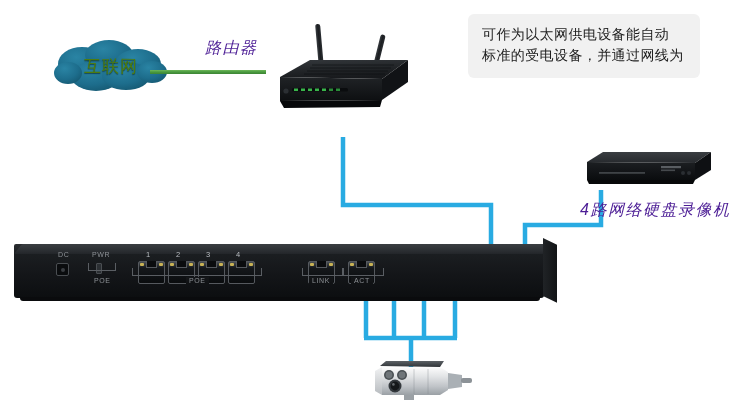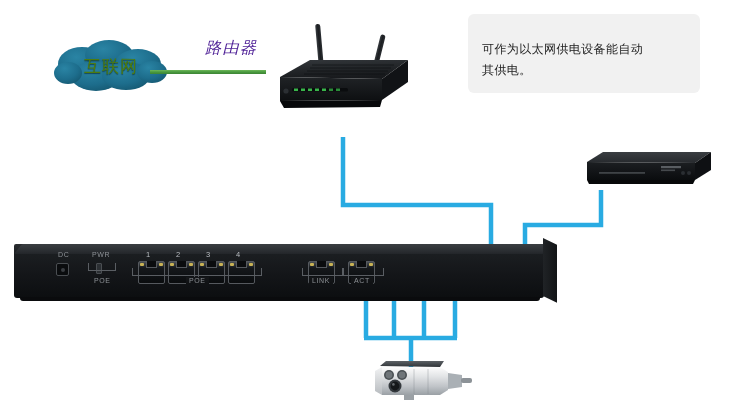--- a/index.html
+++ b/index.html
@@ -55,24 +55,24 @@
   .lbl-router { left: 205px; top: 38px; }
   .lbl-poe    { left: 408px; top: 145px; }
   .lbl-nvr    { left: 580px; top: 200px; }
   .lbl-cam    { left: 472px; top: 372px; }
 
   
   .callout {
     left: 468px; top: 14px; width: 232px;
     background: #f1f1f1;
     border-radius: 6px;
-    padding: 25px 12px 12px 14px;
+    padding: 10px 12px 12px 14px;
     box-sizing: border-box;
     color: #1d1d1d;
-    font-size: 12px;
+    font-size: 14px;
     line-height: 21px;
     letter-spacing: .4px;
   }
   .callout p { margin: 0; }
 
   
   .router { left: 262px; top: 22px; width: 162px; height: 100px; }
 
   
   .nvr { left: 583px; top: 148px; width: 130px; height: 42px; }
@@ -274,24 +274,25 @@
         <rect x="60" y="66.5" width="4" height="2.5" fill="#39b54a"></rect>
         <rect x="67" y="66.5" width="4" height="2.5" fill="#2a8c38"></rect>
         <rect x="74" y="66.5" width="4" height="2.5" fill="#2a8c38"></rect>
       </g>
       <circle cx="24" cy="69" r="2.6" fill="#2b2f33"></circle>
     </svg>
   </div>
 
   <div class="abs callout">
     <p>可作为以太网供电设备能自动</p>
-    <p>其供电。</p>
+    <p>标准的受电设备，并通过网线为</p>
   </div>
 
   <div class="abs lbl lbl-router">路由器</div>
+  <div class="abs lbl lbl-nvr">4路网络硬盘录像机</div>
 
   <div class="abs nvr">
     <svg width="130" height="42" viewBox="0 0 130 42">
       <defs>
         <linearGradient id="ntop" x1="0" y1="0" x2="0" y2="1">
           <stop offset="0%" stop-color="#3a3e42"></stop>
           <stop offset="100%" stop-color="#26292d"></stop>
         </linearGradient>
         <linearGradient id="nfront" x1="0" y1="0" x2="0" y2="1">
           <stop offset="0%" stop-color="#1c1f22"></stop>

